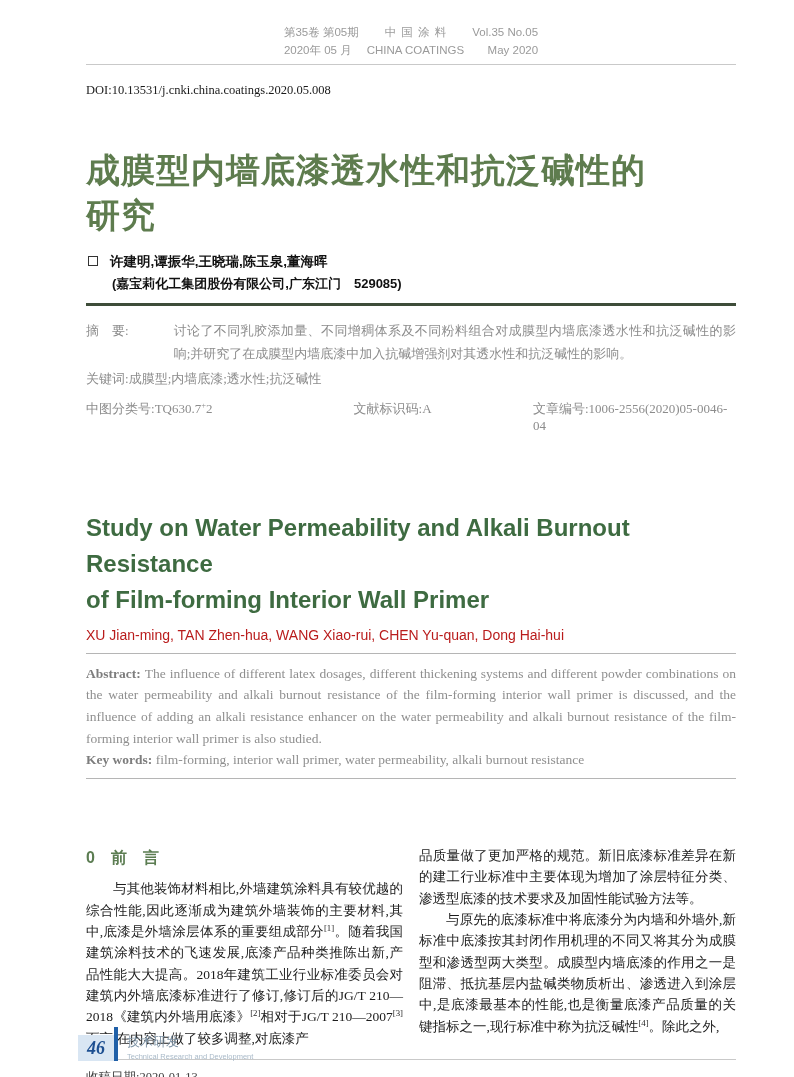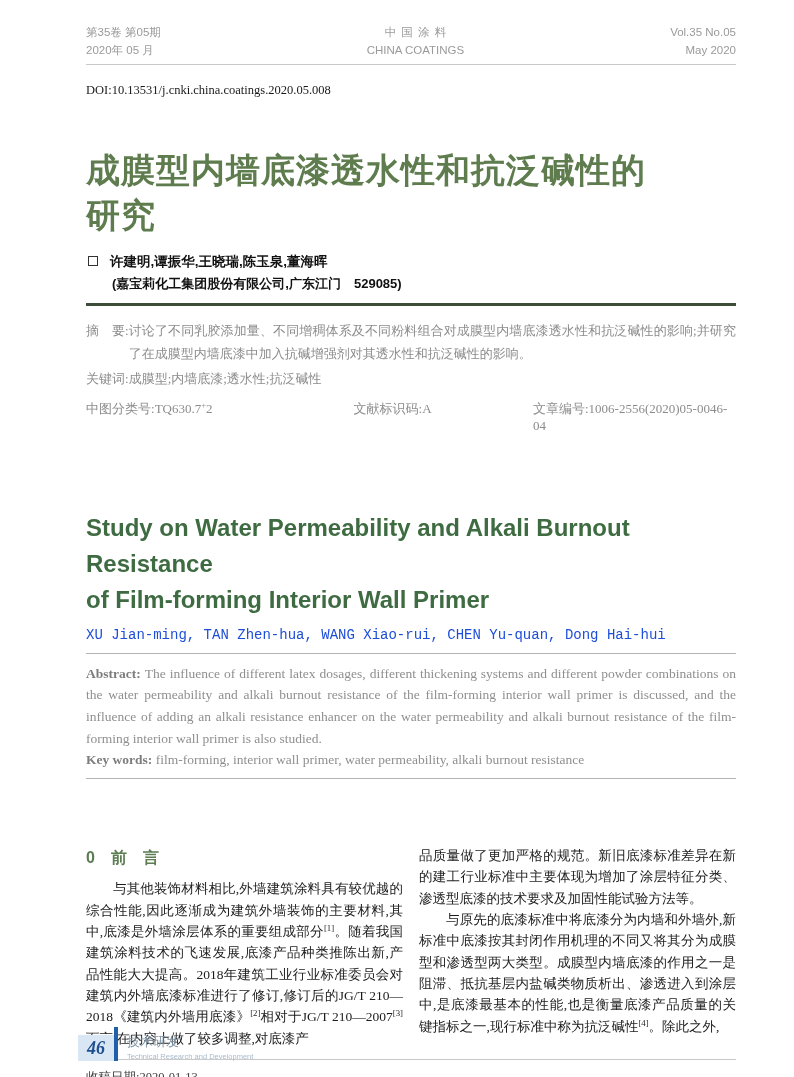--- a/index.html
+++ b/index.html
@@ -5,22 +5,22 @@
   * { margin:0; padding:0; box-sizing:border-box; }
   html,body { background:#e8e8e8; }
   .page {
     width:794px; height:1077px; margin:0 auto; background:#ffffff;
     position:relative; overflow:hidden;
     font-family:"Liberation Serif", serif; color:#222;
   }
   .inner { padding:24px 58px 0 86px; }
 
   
-  .jheader { display:flex; justify-content:space-between; align-items:flex-start;
-    color:#9a9a9a; font-family:"Liberation Sans", sans-serif; font-size:11.5px; line-height:1.55; }
+  .jheader { display:flex; justify-content:center; align-items:flex-start;
+    color:#9a9a9a; font-family:"Liberation Sans", sans-serif; font-size:11.5px; line-height:1.55;gap:8px; }
   .jheader .left { text-align:left; }
   .jheader .center { text-align:center; }
   .jheader .center .cn { letter-spacing:0.45em; margin-left:0.45em; }
   .jheader .right { text-align:right; }
   .header-rule { border-bottom:1px solid #c9c9c9; margin-top:4px; }
   .doi { margin-top:18px; font-size:12.5px; color:#1a1a1a; font-family:"Liberation Serif", serif; }
 
   
   .title-cn { margin-top:50px; font-family:"Liberation Sans", sans-serif;
     font-weight:bold; font-size:34px; line-height:1.34; color:#5e7c4e; letter-spacing:1px; }
@@ -28,32 +28,32 @@
     display:flex; align-items:flex-start; font-family:"Liberation Sans", sans-serif; }
   .sq { display:inline-block; width:10px; height:10px; border:1.5px solid #333;
     margin:3px 12px 0 2px; flex:0 0 auto; }
   .affil-cn { margin-top:4px; margin-left:26px; font-size:13px; font-weight:bold; color:#111;
     font-family:"Liberation Sans", sans-serif; }
   .green-rule { border-bottom:3px solid #3e4d39; margin-top:10px; }
 
   
   .abs-cn { margin-top:13px; display:flex; color:#8c8c8c; font-size:13px; line-height:1.8; }
   .abs-cn .lbl { flex:0 0 auto; white-space:pre; }
-  .abs-cn .txt { text-align:justify; }
+  .abs-cn .txt { text-align:justify;margin-left:45px; }
   .kw-cn { margin-top:4px; color:#8c8c8c; font-size:13px; }
   .clc-row { margin-top:12px; display:flex; color:#8c8c8c; font-size:13px;gap:8px; }
   .clc-row .c1 { width:265px; }
   .clc-row .c2 { width:175px; }
   sup { font-size:0.65em; vertical-align:super; line-height:0; }
 
   
   .title-en { margin-top:76px; font-family:"Liberation Sans", sans-serif;
     font-weight:bold; font-size:24px; line-height:1.5; color:#3e6b41; }
-  .authors-en { margin-top:9px; color:#1d4ed8; font-size:14px;
-    font-family:Liberation Mono, monospace; }
+  .authors-en { margin-top:9px; color:#b91c1c; font-size:14px;
+    font-family:Liberation Sans, sans-serif; }
   .affil-en { margin-top:5px; color:#8f8f8f; font-size:13.5px; font-style:italic;
     font-family:"Liberation Serif", serif; }
   .thin-rule { border-bottom:1px solid #b5b5b5; margin-top:10px; }
 
   
   .abs-en { margin-top:9px; color:#8f8f8f; font-size:13.5px; line-height:1.62;
     text-align:justify; font-family:"Liberation Serif", serif; }
   .abs-en .lbl, .kw-en .lbl { font-weight:bold; color:#7d7d7d; }
   .kw-en { margin-top:2px; color:#8f8f8f; font-size:13.5px; font-family:"Liberation Serif", serif; }
 

